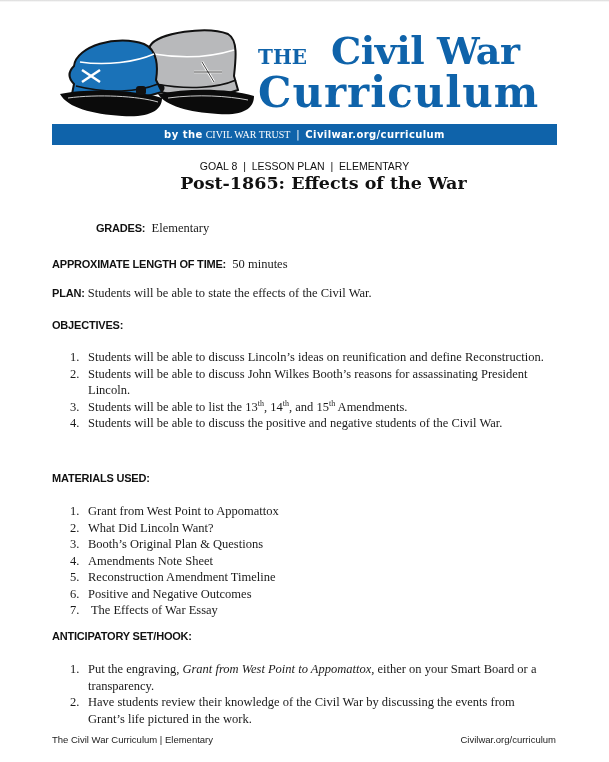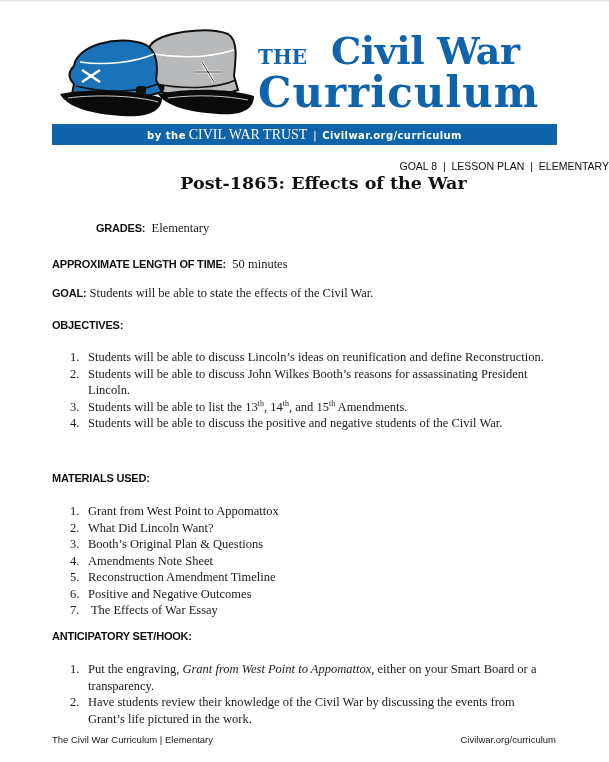--- a/index.html
+++ b/index.html
@@ -8,26 +8,26 @@
   .topshade { position: absolute; left: 0; top: 0; width: 609px; height: 2px; background: linear-gradient(#d8d8d8, #ffffff); }
 
   
   .logo-hats { position: absolute; left: 58px; top: 28px; width: 200px; height: 92px; }
   .logo-title { position: absolute; left: 258px; top: 30px; width: 300px; color: #0f63aa; font-family: "DejaVu Serif", serif; font-weight: bold; }
   .logo-line1 { position: absolute; left: 0; top: 0; white-space: nowrap; font-size: 38px; line-height: 42px; letter-spacing: -0.5px; }
   .logo-the { font-size: 20px; letter-spacing: 0px; margin-right: 24px; font-variant: small-caps; }
   .logo-line2 { position: absolute; left: 0; top: 40px; white-space: nowrap; font-size: 42px; line-height: 46px; letter-spacing: 1px; }
   .logo-band { position: absolute; left: 52px; top: 124px; width: 505px; height: 21px; background: #0f63aa; color: #ffffff; text-align: center; font-size: 11px; line-height: 21px; white-space: nowrap; }
   .band-by { font-family: "DejaVu Sans", sans-serif; font-weight: bold; font-size: 10px; letter-spacing: 0.5px; }
-  .band-trust { font-family: "Liberation Serif", serif; font-size: 14px; letter-spacing: 0px; }
+  .band-trust { font-family: "Liberation Serif", serif; font-size: 10px; letter-spacing: 0px; }
   .band-sep { font-family: "DejaVu Sans", sans-serif; font-size: 10px; margin: 0 3px; }
   .band-url { font-family: "DejaVu Sans", sans-serif; font-weight: bold; font-size: 10px; letter-spacing: 0.4px; }
 
   
-  .goal-line { position: absolute; left: 0; top: 160px; width: 609px; text-align: right; font-family: "Liberation Sans", sans-serif; font-size: 10.5px; line-height: 13px; color: #111; }
+  .goal-line { position: absolute; left: 0; top: 160px; width: 609px; text-align: center; font-family: "Liberation Sans", sans-serif; font-size: 10.5px; line-height: 13px; color: #111; }
   .page-title { position: absolute; left: 0; top: 172px; width: 609px; text-align: center; font-family: "DejaVu Serif", serif; font-weight: bold; font-size: 17.5px; line-height: 22px; color: #111; padding-left: 38px; }
 
   
   .field { position: absolute; left: 52px; font-size: 12.5px; line-height: 16px; white-space: nowrap; }
   .lbl { font-family: "Liberation Sans", sans-serif; font-weight: bold; font-size: 11px; letter-spacing: -0.2px; color: #111; }
   .val { font-family: "Liberation Serif", serif; font-size: 12.5px; color: #1a1a1a; }
   .heading { position: absolute; left: 52px; font-family: "Liberation Sans", sans-serif; font-weight: bold; font-size: 11px; letter-spacing: -0.2px; color: #111; line-height: 14px; }
 
   ol.list { position: absolute; left: 70px; list-style: none; font-family: "Liberation Serif", serif; font-size: 12.5px; line-height: 16.5px; color: #1a1a1a; }
   ol.list li { position: relative; padding-left: 18px; }
@@ -95,21 +95,21 @@
 
 <div class="field" style="top: 220px; margin-left: 44px;">
   <span class="lbl">GRADES:</span>&nbsp;
   <span class="val">Elementary</span>
 </div>
 <div class="field" style="top: 256px;">
   <span class="lbl">APPROXIMATE LENGTH OF TIME:</span>&nbsp;
   <span class="val">50 minutes</span>
 </div>
 <div class="field" style="top: 285px;">
-  <span class="lbl">GOAL:</span>
+  <span class="lbl">PLAN:</span>
   <span class="val">Students will be able to state the effects of the Civil War.</span>
 </div>
 
 <div class="heading" style="top: 318px;">OBJECTIVES:</div>
 <ol class="list objectives">
   <li><span class="num">1.</span><span>Students will be able to discuss Lincoln’s ideas on reunification and define Reconstruction.</span></li>
   <li><span class="num">2.</span><span>Students will be able to discuss John Wilkes Booth’s reasons for assassinating President Lincoln.</span></li>
   <li><span class="num">3.</span><span><span>Students will be able to list the 13</span><sup>th</sup><span>, 14</span><sup>th</sup><span>, and 15</span><sup>th</sup><span> Amendments.</span></span></li>
   <li><span class="num">4.</span><span>Students will be able to discuss the positive and negative students of the Civil War.</span></li>
 </ol>

